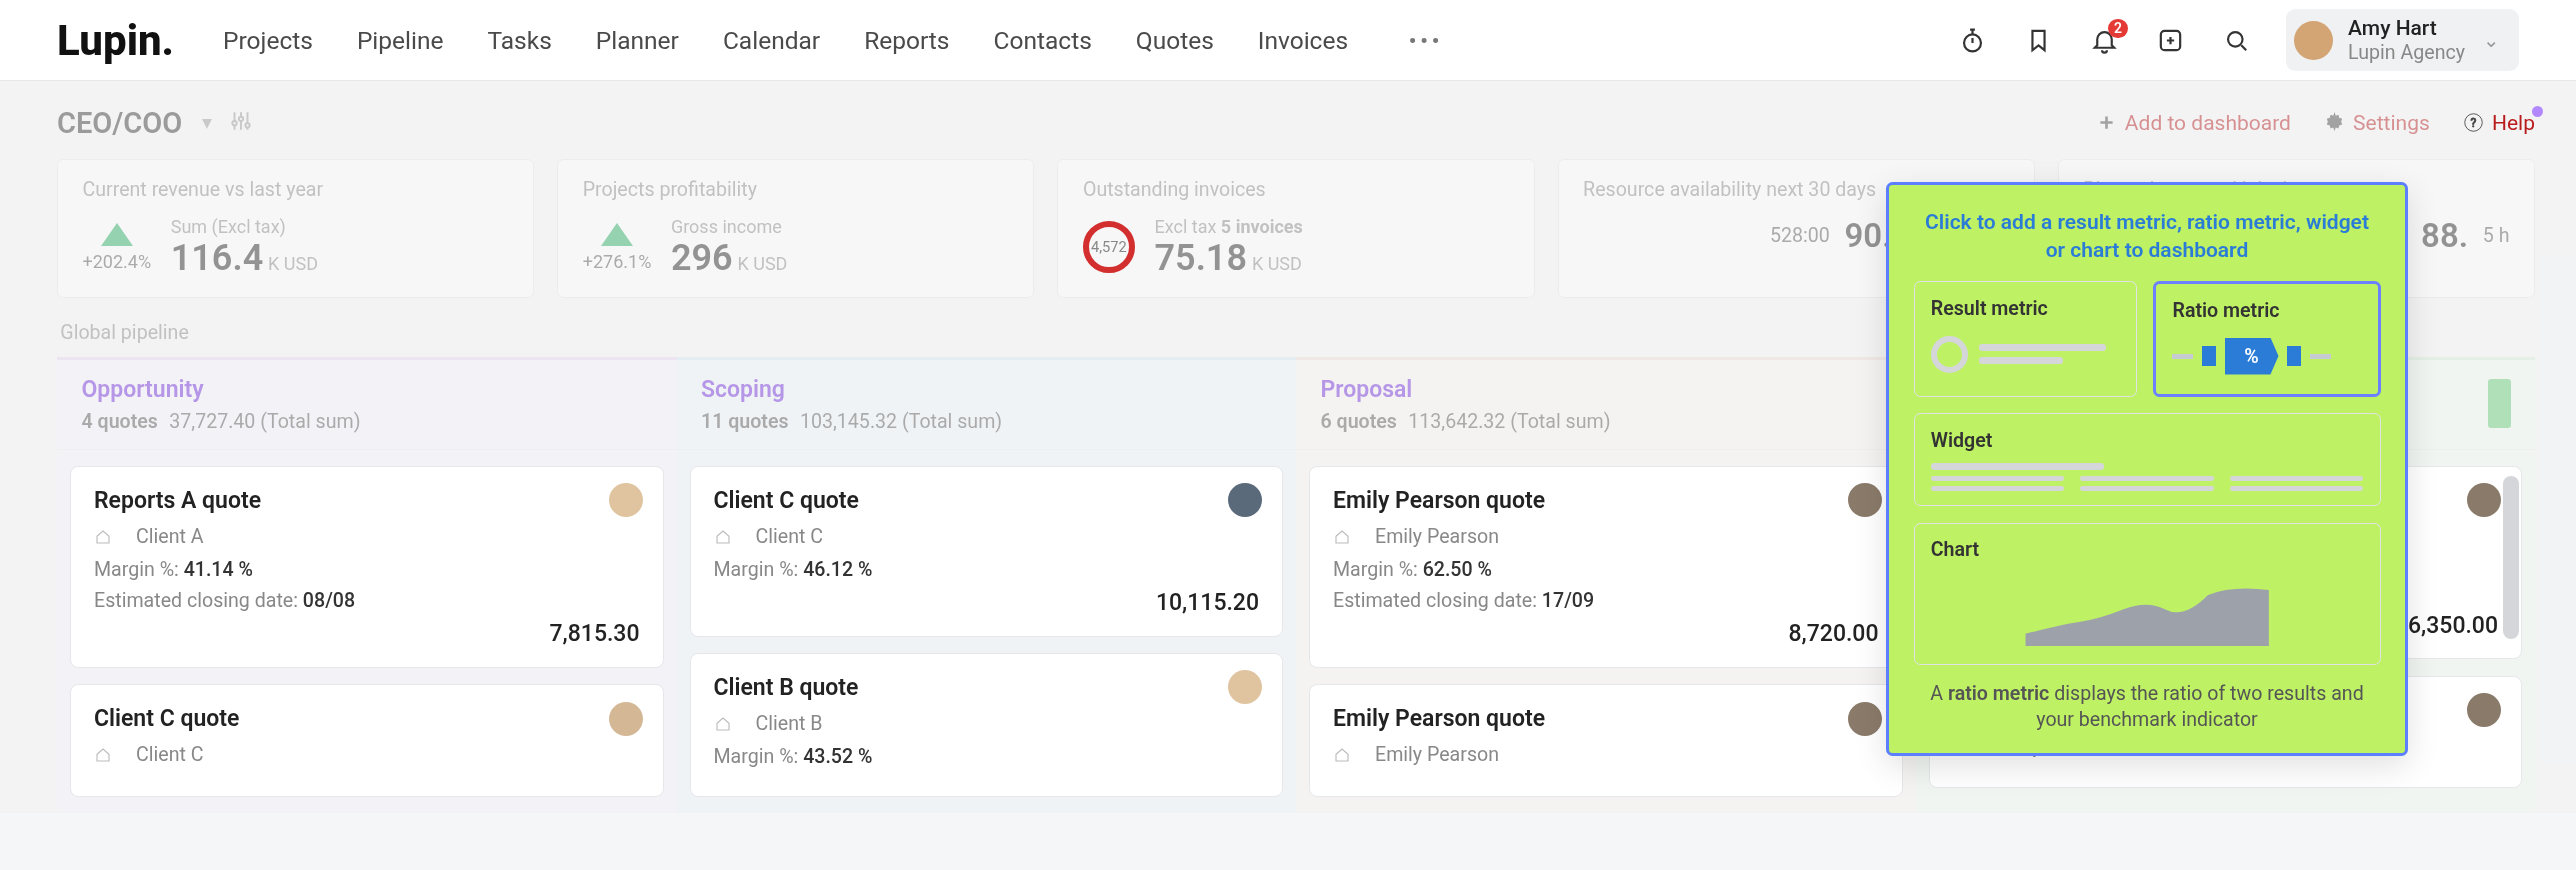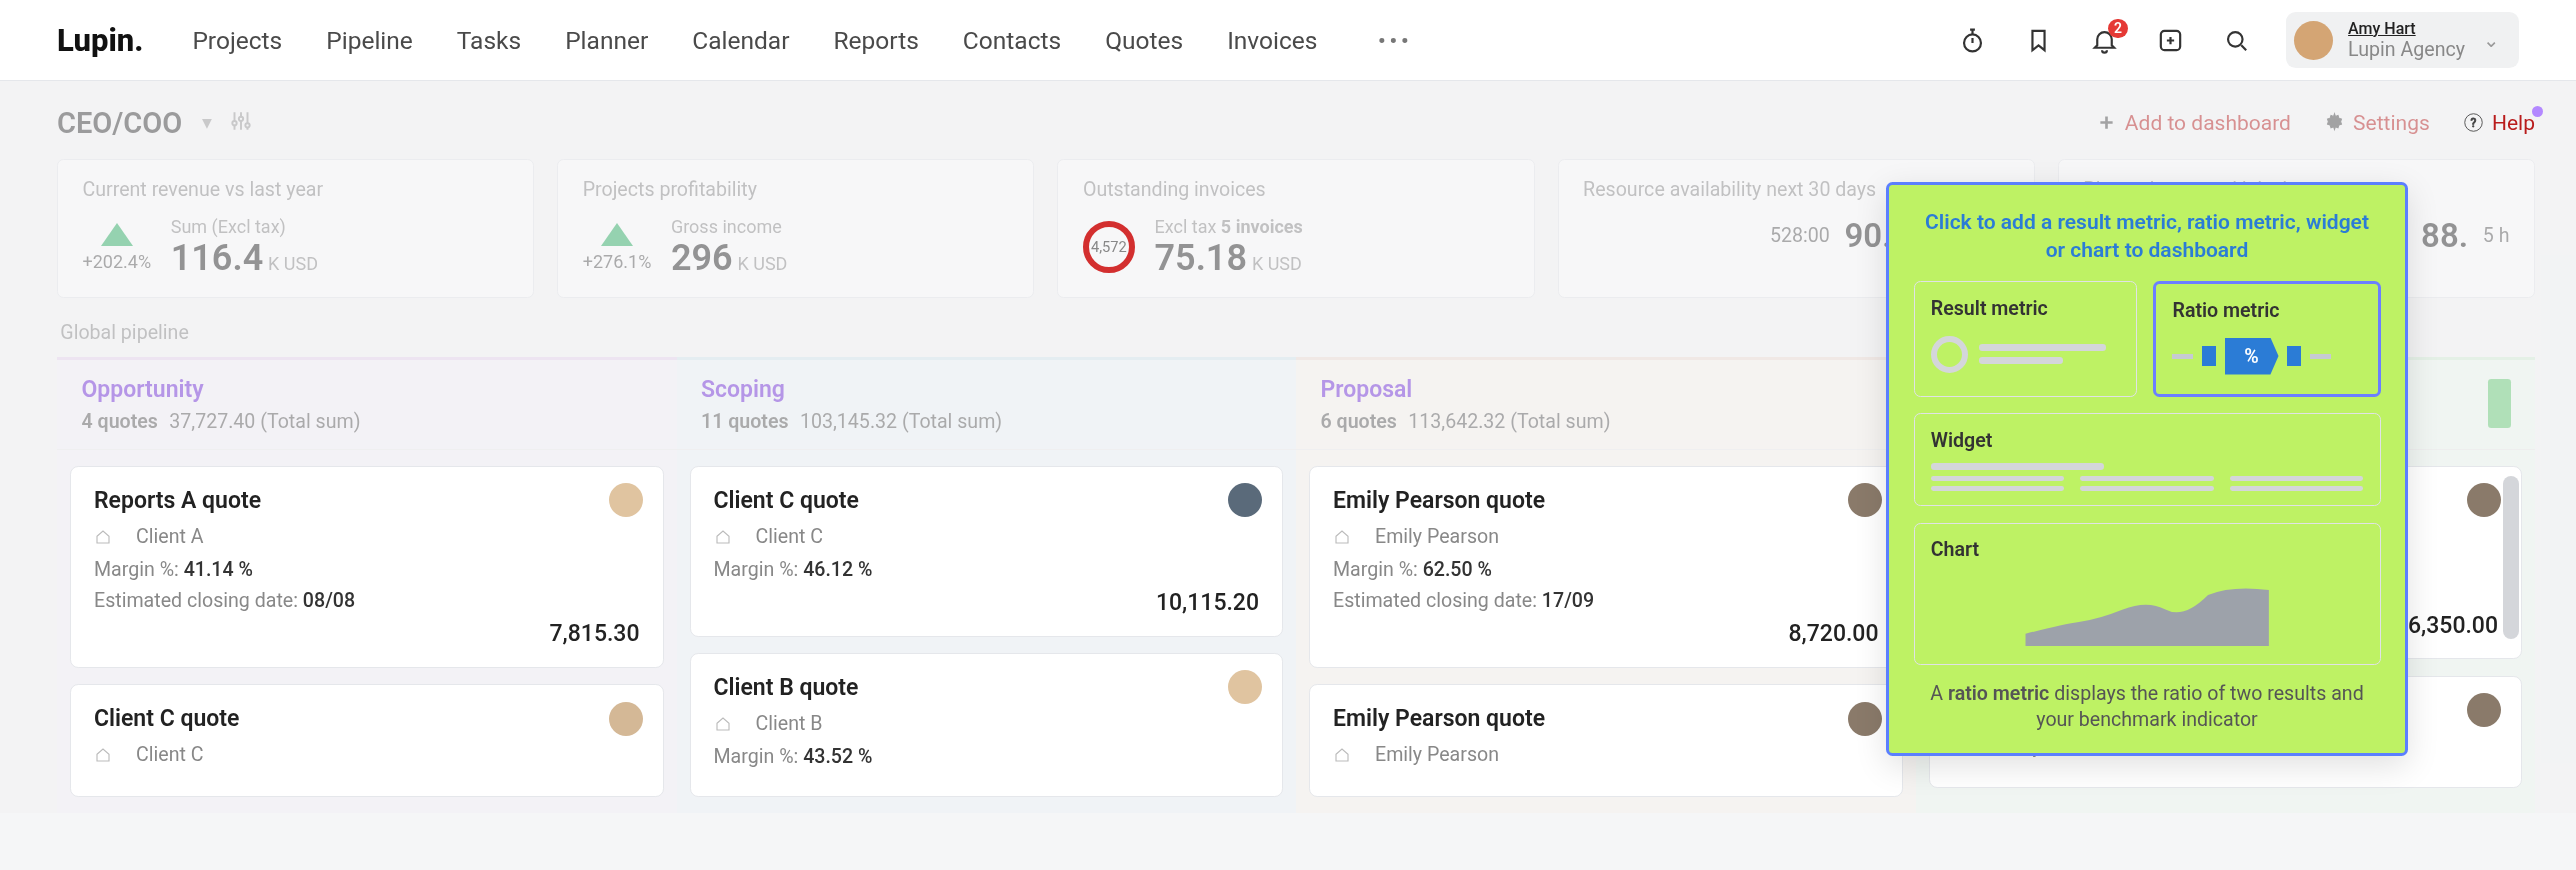--- a/index.html
+++ b/index.html
@@ -1,32 +1,32 @@
 <!DOCTYPE html>
 <html style="font-size:13px"><head>
 <meta charset="utf-8">
 <style>
 * { box-sizing: border-box; margin: 0; padding: 0; }
 body { font-family: -apple-system, BlinkMacSystemFont, "Segoe UI", Roboto, sans-serif; background: #f5f6f7; color: #333; width: 2576px; height: 871px; overflow: hidden; position: relative; }
 
 
 .topnav { display: flex; align-items: center; height: 81px; background: #fff; border-bottom: 0.8px solid #e5e7eb; padding: 0 57px; }
-.logo { font-size: 31px; font-weight: 800; color: #111; margin-right: 49px; }
+.logo { font-size: 42px; font-weight: 800; color: #111; margin-right: 49px; }
 .nav-links { display: flex; gap: 44px; }
 .nav-link { font-size: 24.5px; color: #4a4a4a; cursor: pointer; }
 .nav-more { font-size: 24.5px; color: #777; letter-spacing: 3.3px; margin-left: 16.3px; cursor: pointer; }
 .nav-spacer { flex: 1; }
 .nav-icons { display: flex; align-items: center; gap: 33px; margin-right: 33px; }
 .nav-icon { width: 33px; height: 33px; display: flex; align-items: center; justify-content: center; color: #333; cursor: pointer; position: relative; }
 .nav-icon svg { width: 29px; height: 29px; stroke: currentColor; fill: none; stroke-width: 1.8; }
 .badge { position: absolute; top: -4.9px; right: -6.5px; background: #e53935; color: #fff; border-radius: 50%; width: 19.6px; height: 19.6px; font-size: 14px; display: flex; align-items: center; justify-content: center; font-weight: 600; }
 .user-chip { display: flex; align-items: center; gap: 14.7px; background: #f0f1f2; border-radius: 9.8px; padding: 6.5px 19.6px 6.5px 8.2px; cursor: pointer; }
 .avatar { width: 39px; height: 39px; border-radius: 50%; background: #d4a574; }
 .user-info { display: flex; flex-direction: column; line-height: 1.2; }
-.user-name { font-size: 16px; color: #222; font-weight: 500; text-decoration: underline; }
+.user-name { font-size: 21px; color: #222; font-weight: 500; }
 .user-sub { font-size: 19.6px; color: #888; }
 
 
 .main { padding: 24.5px 41px 0 57px; position: relative; }
 .page-head { display: flex; align-items: center; gap: 16.3px; margin-bottom: 19.6px; }
 .page-title { font-size: 29px; font-weight: 600; color: #333; }
 .chev { color: #999; font-size: 19.6px; margin-left: 3.3px;}
 .sliders-icon svg { width: 26px; height: 26px; stroke: #999; stroke-width: 1.8; fill: none; }
 
 .head-right { margin-left: auto; display: flex; align-items: center; gap: 33px; }

